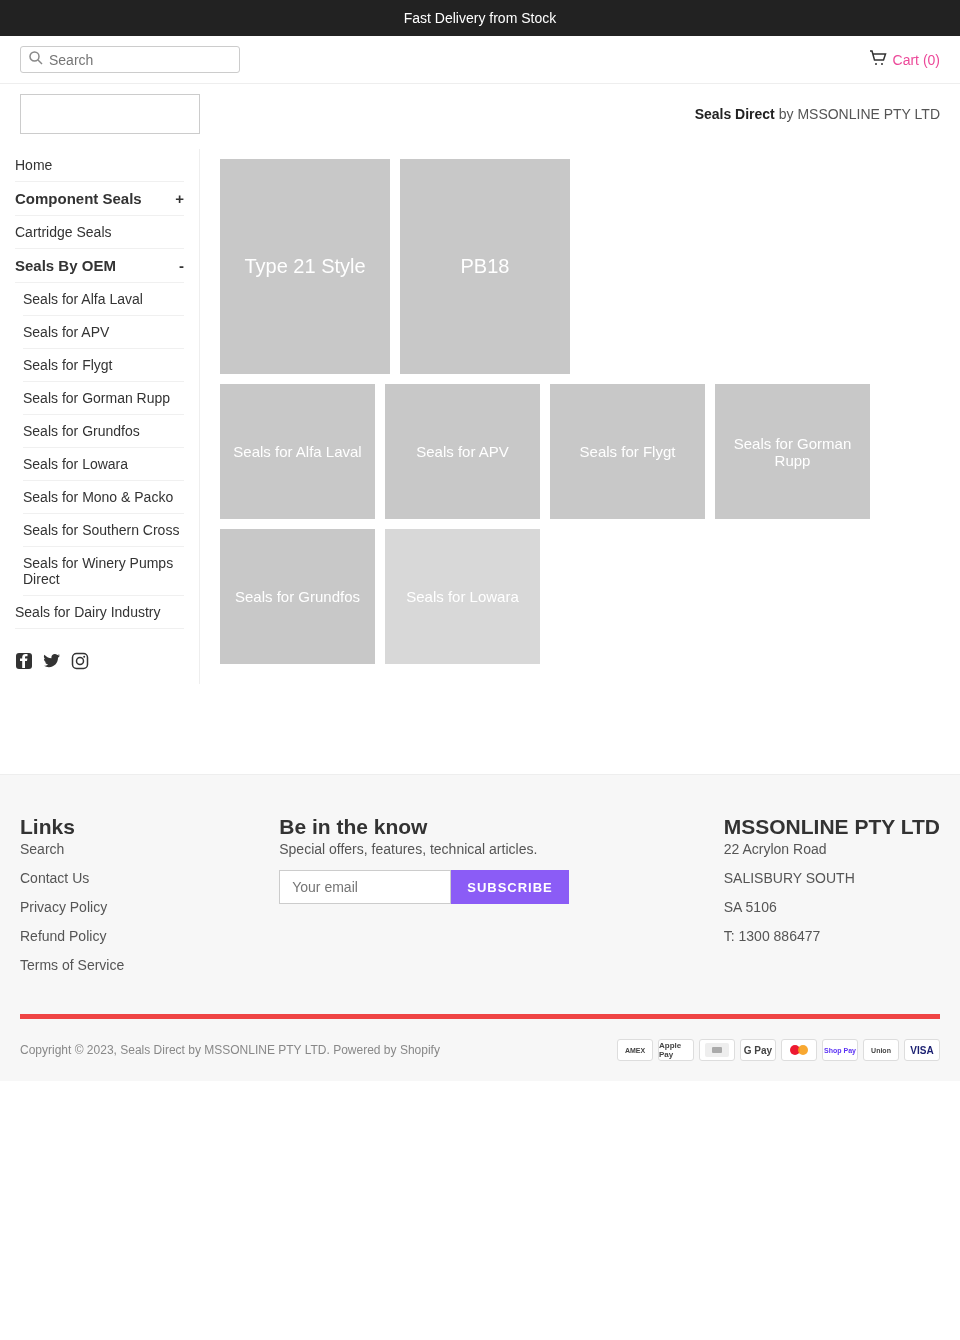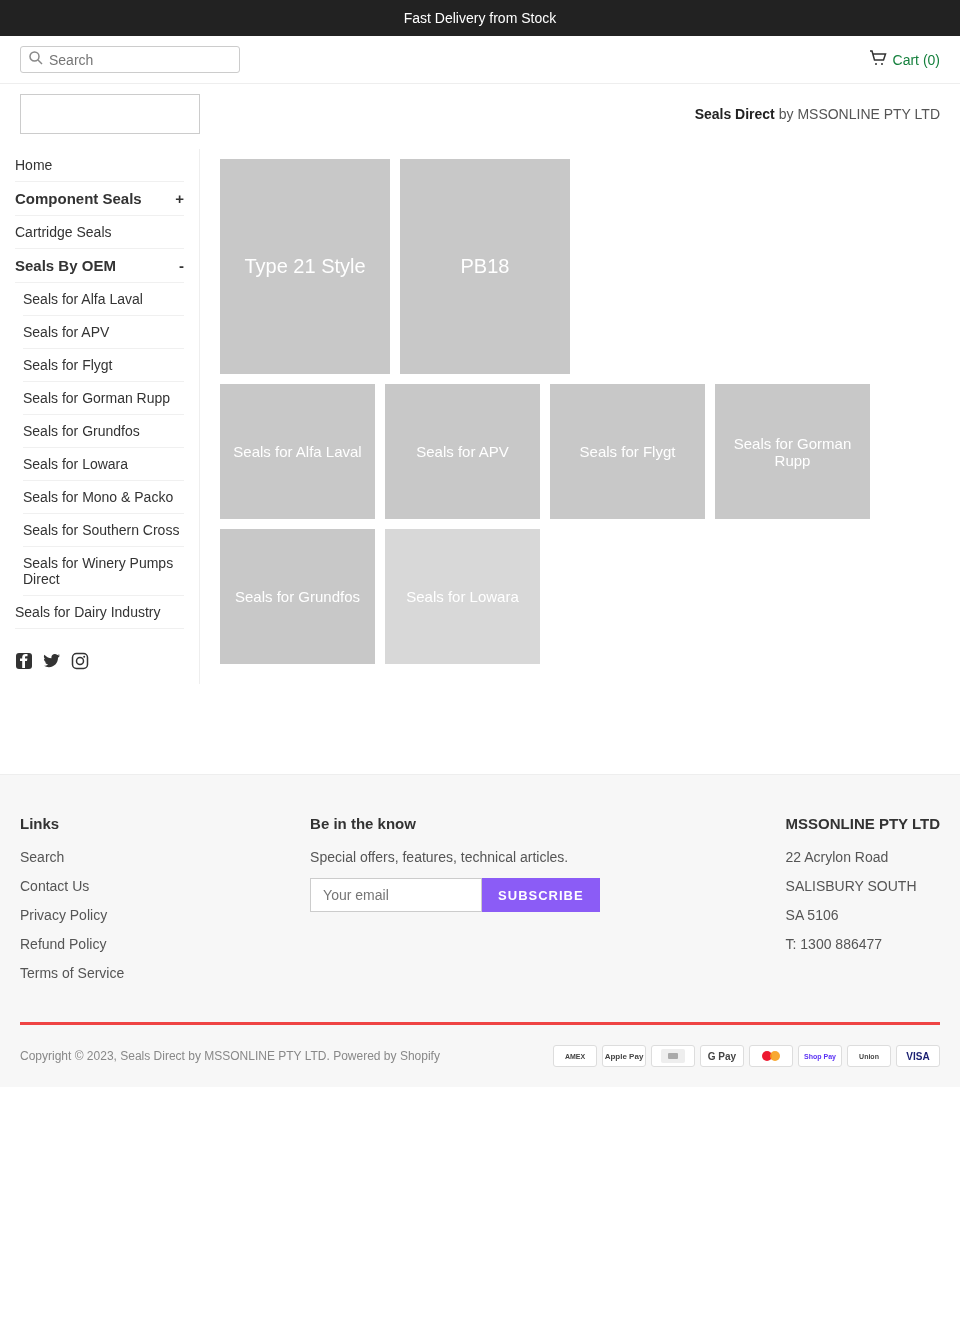--- a/index.html
+++ b/index.html
@@ -34,21 +34,21 @@
       border: none;
       outline: none;
       width: 100%;
       font-size: 14px;
     }
     .search-icon-svg { margin-right: 6px; }
     .cart-link {
       display: flex;
       align-items: center;
       text-decoration: none;
-      color: #15803d;
+      color: #ec4899;
       font-size: 14px;
     }
 
     
     .logo-area {
       display: flex;
       align-items: center;
       justify-content: space-between;
       padding: 10px 20px 5px 20px;
     }
@@ -157,23 +157,22 @@
       margin-top: 80px;
       padding: 40px 20px 20px 20px;
     }
     .footer-grid {
       display: flex;
       gap: 40px;
       flex-wrap: wrap;
       justify-content: space-between;
     }
     .footer-col h3 {
-      font-size: 15px;
+      font-size: 21px;
       font-weight: bold;
-      margin-bottom: 15px;
     }
     .footer-col a, .footer-col p {
       display: block;
       margin-bottom: 8px;
       color: #555;
       text-decoration: none;
       font-size: 14px;
       line-height: 1.5;
     }
     .newsletter-form {
@@ -191,40 +190,40 @@
       background: #8b5cf6;
       color: #fff;
       border: none;
       padding: 8px 16px;
       font-size: 13px;
       cursor: pointer;
       font-weight: bold;
       letter-spacing: 1px;
     }
     .footer-bottom {
-      border-top: 3px solid #ef4444;
+      border-top: 5px solid #ef4444;
       margin-top: 30px;
       padding-top: 20px;
       display: flex;
       justify-content: space-between;
       align-items: center;
       flex-wrap: wrap;
       gap: 10px;
     }
     .footer-bottom p {
       font-size: 12px;
       color: #888;
     }
     .payment-icons {
       display: flex;
       gap: 5px;
       align-items: center;
     }
     .payment-icon {
-      width: 44px;
+      width: 36px;
       height: 22px;
       background: #fff;
       border: 1px solid #ddd;
       border-radius: 3px;
       display: flex;
       align-items: center;
       justify-content: center;
       font-size: 7px;
       color: #444;
       font-weight: bold;

